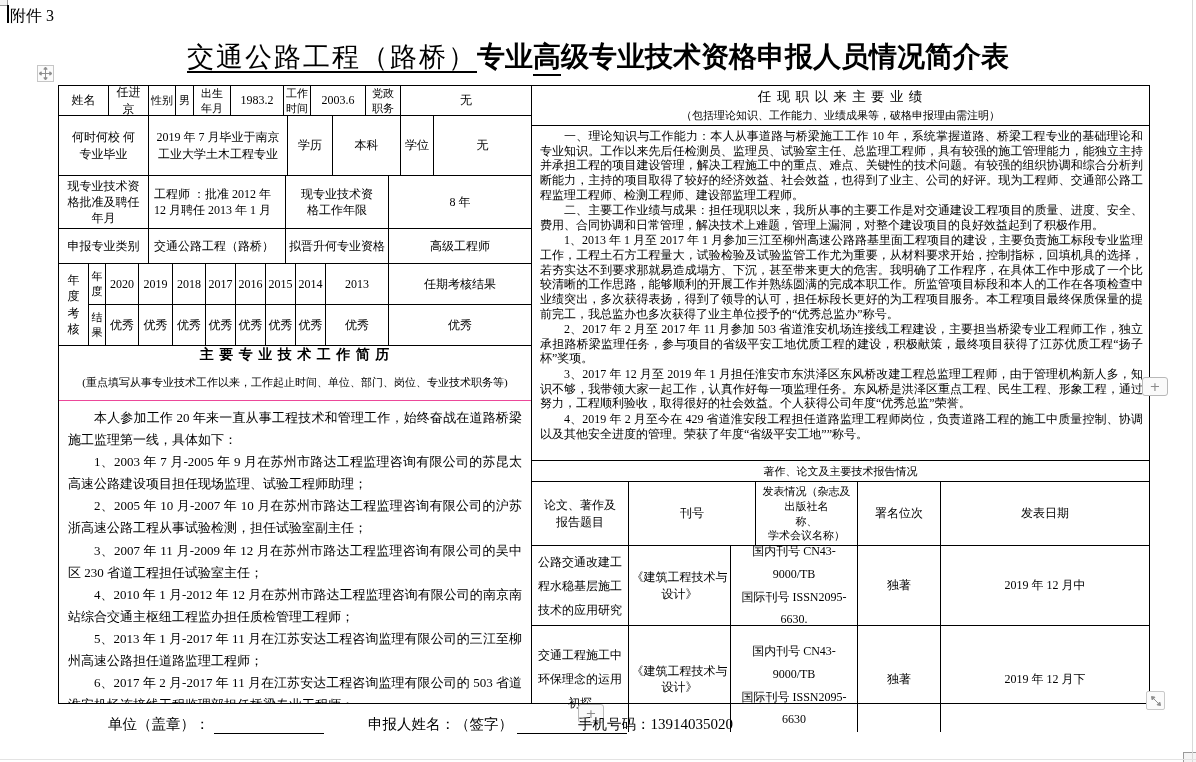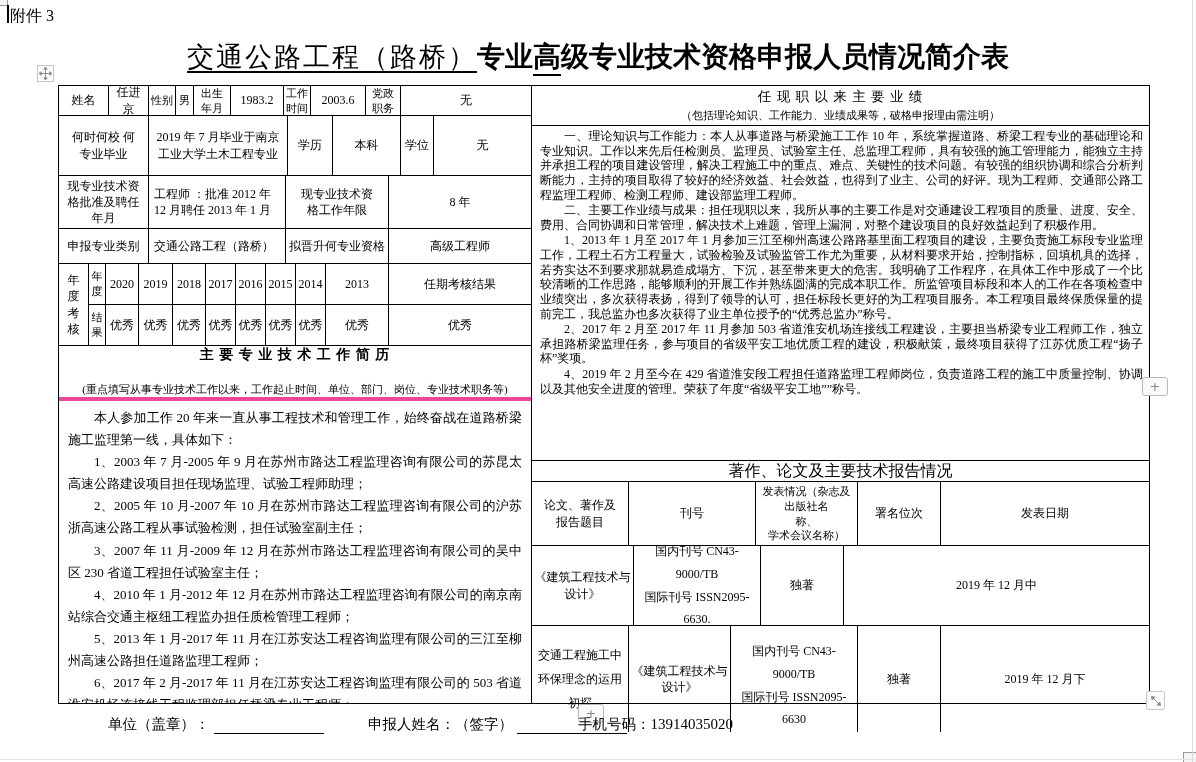--- a/index.html
+++ b/index.html
@@ -48,35 +48,35 @@
   .leftpad { text-align:left; justify-content:flex-start; padding:2px 5px; }
   .prewrap { white-space:pre-line; }
 
   
   .annual-wrap { display:flex; height:82px; border-bottom:1px solid #000; flex:none; }
   .annual-right { flex:1; display:flex; flex-direction:column; min-width:0; }
   .annual-row { display:flex; flex:1; }
   .annual-row.first { border-bottom:1px solid #000; }
 
   
-  .resume-head { height:55px; border-bottom:4px solid #ec4899; flex:none; display:flex; flex-direction:column; align-items:center; justify-content:space-between; }
+  .resume-head { height:55px; border-bottom:1px solid #ec4899; flex:none; display:flex; flex-direction:column; align-items:center; justify-content:flex-start; }
   .resume-title { font-weight:bold; font-size:14px; letter-spacing:1px; }
   .resume-sub { font-size:11px; margin-top:11px; }
   .resume-body { flex:1; overflow:hidden; padding:6px 9px 0 9px; }
   .resume-body p { font-size:13px; line-height:1.7; text-indent:2em; text-align:justify; }
 
   
   .ach-head { height:40px; border-bottom:1px solid #000; flex:none; display:flex; flex-direction:column; align-items:center; justify-content:center; }
   .ach-title { font-size:13.5px; letter-spacing:1px; }
   .ach-sub { font-size:11px; margin-top:2px; }
   .ach-body { height:335px; flex:none; border-bottom:1px solid #000; overflow:hidden; padding:3px 6px 0 8px; }
   .ach-body p { font-size:12px; line-height:1.22; text-indent:2em; text-align:justify; margin-bottom:1px; }
 
   
-  .pub-title { height:21px; flex:none; border-bottom:1px solid #000; display:flex; align-items:center; justify-content:center; font-size:16px; }
+  .pub-title { height:21px; flex:none; border-bottom:1px solid #000; display:flex; align-items:center; justify-content:center; font-size:11px; }
   .pub-cols { height:64px; }
   .pub-rowA { height:80px; }
   .pub-rowB { flex:1; border-bottom:none; }
   .pc1 { width:97px; flex:none; }
   .pc2 { width:102px; flex:none; }
   .pc3 { width:127px; flex:none; }
   .pc4 { width:83px; flex:none; }
   .pc5 { flex:1; }
 
   
@@ -217,37 +217,39 @@
     <div class="ach-head">
       <div class="ach-title">任 现 职 以 来 主 要 业 绩</div>
       <div class="ach-sub">（包括理论知识、工作能力、业绩成果等，破格申报理由需注明）</div>
     </div>
 
     <div class="ach-body">
       <p>一、理论知识与工作能力：本人从事道路与桥梁施工工作 10 年，系统掌握道路、桥梁工程专业的基础理论和专业知识。工作以来先后任检测员、监理员、试验室主任、总监理工程师，具有较强的施工管理能力，能独立主持并承担工程的项目建设管理，解决工程施工中的重点、难点、关键性的技术问题。有较强的组织协调和综合分析判断能力，主持的项目取得了较好的经济效益、社会效益，也得到了业主、公司的好评。现为工程师、交通部公路工程监理工程师、检测工程师、建设部监理工程师。</p>
       <p>二、主要工作业绩与成果：担任现职以来，我所从事的主要工作是对交通建设工程项目的质量、进度、安全、费用、合同协调和日常管理，解决技术上难题，管理上漏洞，对整个建设项目的良好效益起到了积极作用。</p>
       <p>1、2013 年 1 月至 2017 年 1 月参加三江至柳州高速公路路基里面工程项目的建设，主要负责施工标段专业监理工作，工程土石方工程量大，试验检验及试验监管工作尤为重要，从材料要求开始，控制指标，回填机具的选择，若夯实达不到要求那就易造成塌方、下沉，甚至带来更大的危害。我明确了工作程序，在具体工作中形成了一个比较清晰的工作思路，能够顺利的开展工作并熟练圆满的完成本职工作。所监管项目标段和本人的工作在各项检查中业绩突出，多次获得表扬，得到了领导的认可，担任标段长更好的为工程项目服务。本工程项目最终保质保量的提前完工，我总监办也多次获得了业主单位授予的“优秀总监办”称号。</p>
       <p>2、2017 年 2 月至 2017 年 11 月参加 503 省道淮安机场连接线工程建设，主要担当桥梁专业工程师工作，独立承担路桥梁监理任务，参与项目的省级平安工地优质工程的建设，积极献策，最终项目获得了江苏优质工程“扬子杯”奖项。</p>
+      <p>3、2017 年 12 月至 2019 年 1 月担任淮安市东洪泽区东风桥改建工程总监理工程师，由于管理机构新人多，知识不够，我带领大家一起工作，认真作好每一项监理任务。东风桥是洪泽区重点工程、民生工程、形象工程，通过努力，工程顺利验收，取得很好的社会效益。个人获得公司年度“优秀总监”荣誉。</p>
       <p>4、2019 年 2 月至今在 429 省道淮安段工程担任道路监理工程师岗位，负责道路工程的施工中质量控制、协调以及其他安全进度的管理。荣获了年度“省级平安工地””称号。</p>
     </div>
 
     <div class="pub-title">著作、论文及主要技术报告情况</div>
 
     <div class="trow pub-cols">
       <div class="cell pc1 prewrap">论文、著作及
 报告题目</div>
       <div class="cell pc3">刊号</div>
       <div class="cell pc2 prewrap small">发表情况（杂志及出版社名
 称、
 学术会议名称）</div>
       <div class="cell pc4">署名位次</div>
       <div class="cell pc5">发表日期</div>
     </div>
 
     <div class="trow pub-rowA">
+      <div class="cell pc1" style="line-height:2;">公路交通改建工程水稳基层施工技术的应用研究</div>
       <div class="cell pc2">《建筑工程技术与设计》</div>
       <div class="cell pc3 prewrap" style="line-height:1.9;">国内刊号 CN43-9000/TB
 国际刊号 ISSN2095-6630.</div>
       <div class="cell pc4">独著</div>
       <div class="cell pc5">2019 年 12 月中</div>
     </div>
 
     <div class="trow pub-rowB">
       <div class="cell pc1" style="line-height:2;">交通工程施工中环保理念的运用初探</div>
       <div class="cell pc2">《建筑工程技术与设计》</div>

